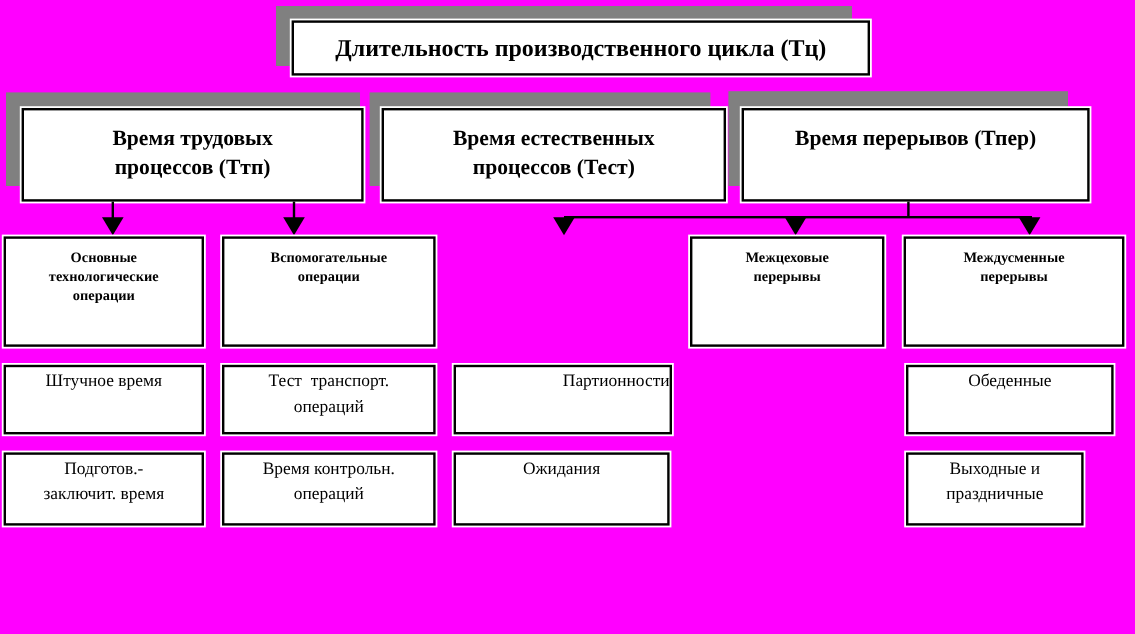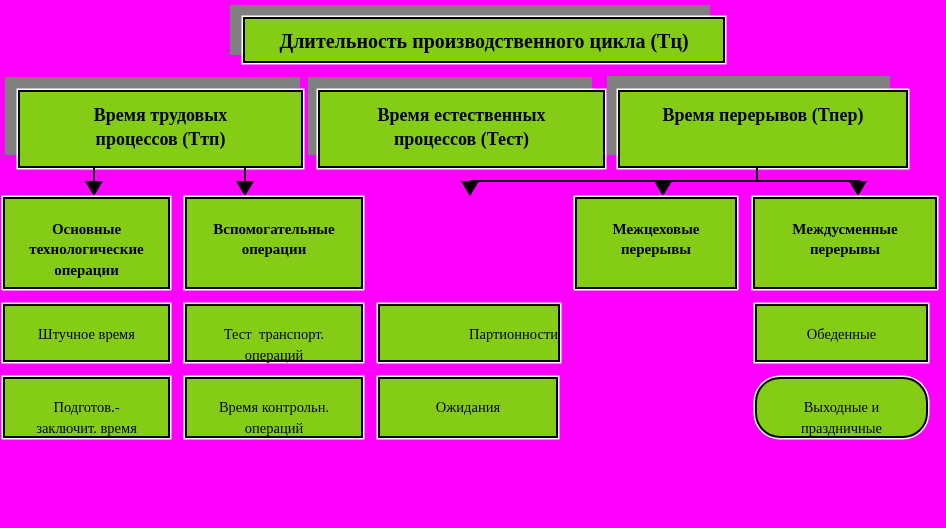--- a/index.html
+++ b/index.html
@@ -19,21 +19,21 @@
     position: absolute;
     left: 0; top: 0;
     width: 946px; height: 528px;
   }
   .shadow {
     position: absolute;
     background: #808080;
   }
   .node {
     position: absolute;
-    background: #84cc16;
+    background: #ffffff;
     border: 2px solid #000000;
     box-shadow: 0 0 0 1.5px #FFFFFF;
     box-sizing: border-box;
     text-align: center;
   }
   .node .label {
     display: block;
     white-space: pre-wrap;
     line-height: 1.35;
   }
@@ -42,27 +42,27 @@
     font-size: 20px;
     padding-top: 9px;
   }
   .l2-node .label {
     font-weight: bold;
     font-size: 18px;
     padding-top: 11px;
   }
   .l3-node .label {
     font-weight: bold;
-    font-size: 15px;
-    padding-top: 20px;
+    font-size: 12px;
+    padding-top: 7px;
   }
   .l4-node .label {
     font-weight: normal;
     font-size: 14.5px;
-    padding-top: 18px;
+    padding-top: 2px;
     line-height: 1.45;
   }
   .vline, .hline {
     position: absolute;
     background: #000000;
   }
   .arrow-down {
     position: absolute;
     width: 0;
     height: 0;
@@ -146,19 +146,19 @@
     <span class="label">Подготов.-
 заключит. время</span>
   </div>
   <div class="node l4-node" style="left:185px; top:377px; width:178px; height:61px;">
     <span class="label">Время контрольн.
 операций</span>
   </div>
   <div class="node l4-node" style="left:378px; top:377px; width:180px; height:61px;">
     <span class="label">Ожидания</span>
   </div>
-  <div class="node l4-node" style="left:755px; top:377px; width:173px; height:61px;border-radius:25px;">
+  <div class="node l4-node" style="left:755px; top:377px; width:148px; height:61px;">
     <span class="label">Выходные и
 праздничные</span>
   </div>
 
 
 </div>
 
 </body></html>

